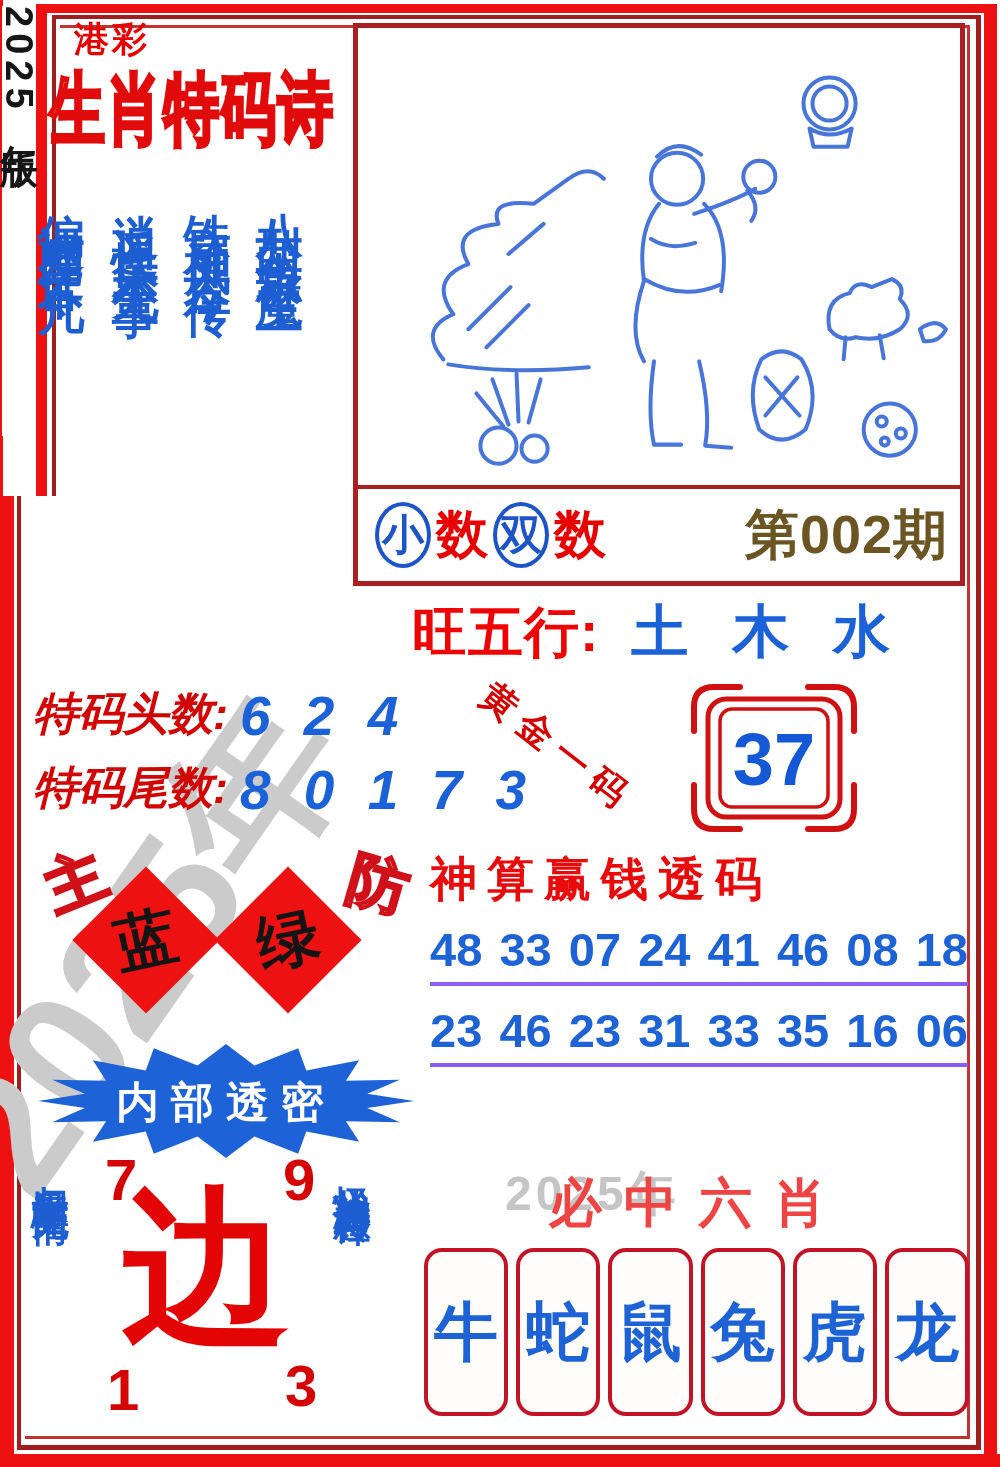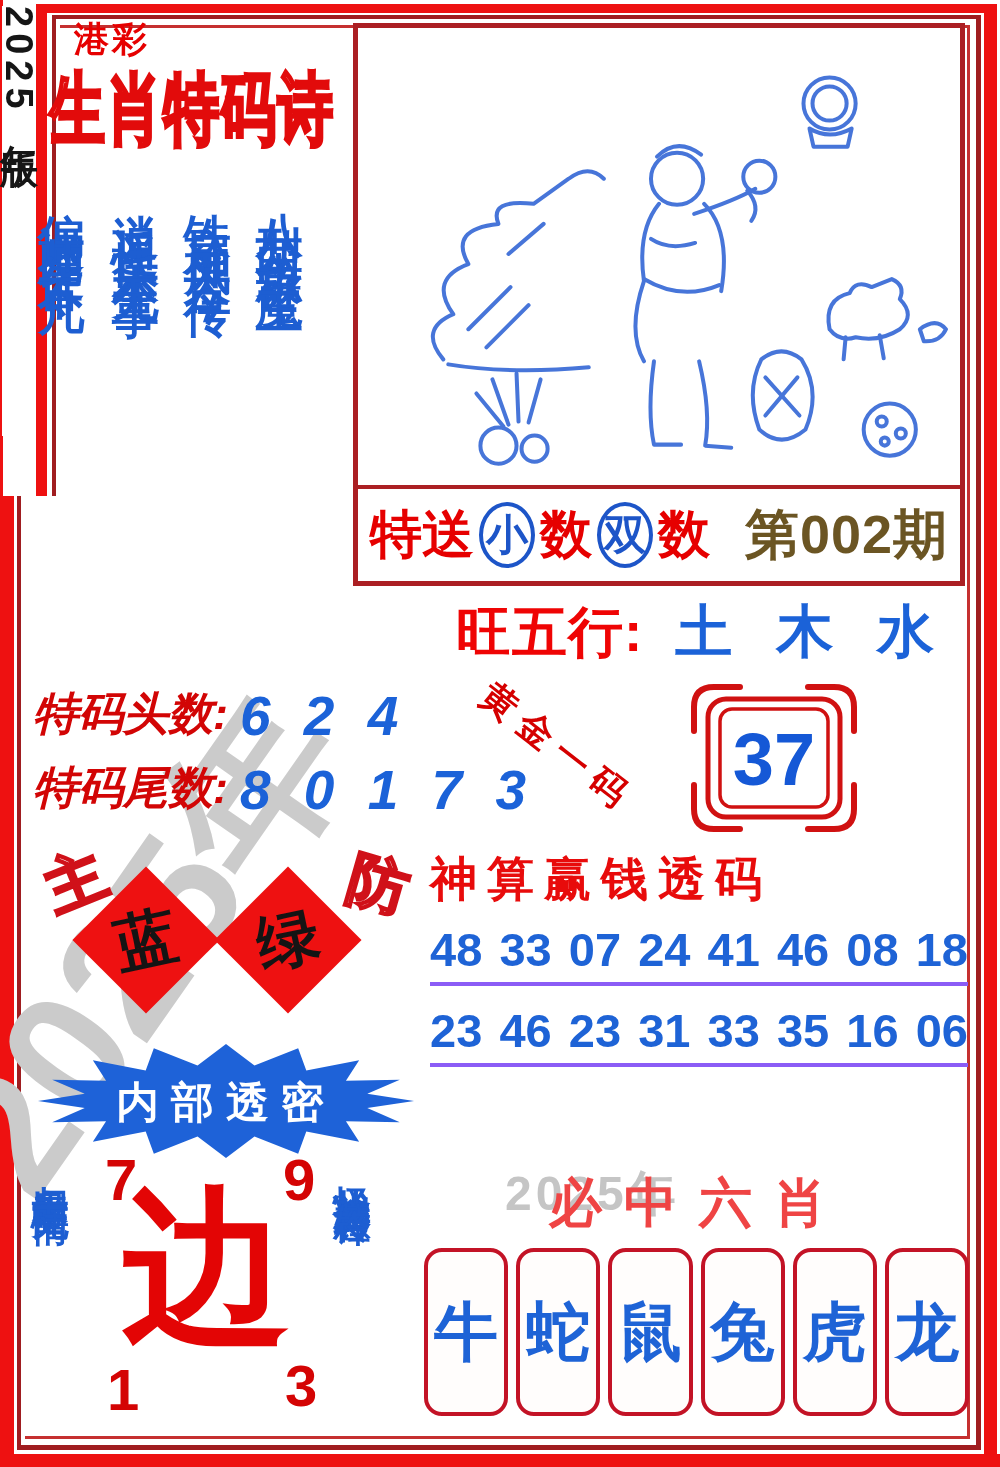--- a/index.html
+++ b/index.html
@@ -57,21 +57,21 @@
   .issue-strip{height:92px;display:flex;align-items:center;padding:0 12px;}
   .ts-red{font-size:52px;font-weight:bold;color:#e60000;}
   .oval{
     display:inline-flex;width:56px;height:66px;border:4px solid #1d55c8;border-radius:50%;
     align-items:center;justify-content:center;font-size:42px;font-weight:bold;color:#1d55c8;
     margin:0 5px;box-sizing:border-box;
   }
   .issue-no{margin-left:auto;font-size:54px;font-weight:bold;color:#6b5523;letter-spacing:1px;}
 
   
-  .wuxing{left:456px;top:594px;display:flex;align-items:baseline;white-space:nowrap;z-index:3;}
+  .wuxing{left:412px;top:594px;display:flex;align-items:baseline;white-space:nowrap;z-index:3;}
   .wx-label{font-size:55px;font-weight:bold;color:#ef0404;letter-spacing:1px;}
   .wx-value{font-size:57px;font-weight:bold;color:#1b62d8;letter-spacing:14px;margin-left:32px;}
 
   
   .code-row{position:absolute;left:33px;display:flex;align-items:flex-start;white-space:nowrap;z-index:3;font-style:italic;}
   .cr-head{top:684px;} .cr-tail{top:758px;}
   .code-label{font-size:45px;font-weight:bold;color:#d20505;}
   .code-value{font-size:55px;font-weight:bold;color:#1b62d8;letter-spacing:9px;margin-left:12px;}
 
   
@@ -218,21 +218,20 @@
           <g>
             <circle cx="530" cy="400" r="26"></circle>
             <circle cx="522" cy="392" r="5"></circle>
               <circle cx="541" cy="404" r="5"></circle>
               <circle cx="525" cy="412" r="4"></circle>
           </g>
         </g>
       </svg>
     </div>
     <div class="issue-strip">
-      <span class="ts-red">特送</span>
       <span class="oval callig">小</span>
       <span class="ts-red">数</span>
       <span class="oval callig">双</span>
       <span class="ts-red">数</span>
       <span class="issue-no">第002期</span>
     </div>
   </div>
 
   <div class="abs wuxing">
     <span class="wx-label">旺五行:</span>

